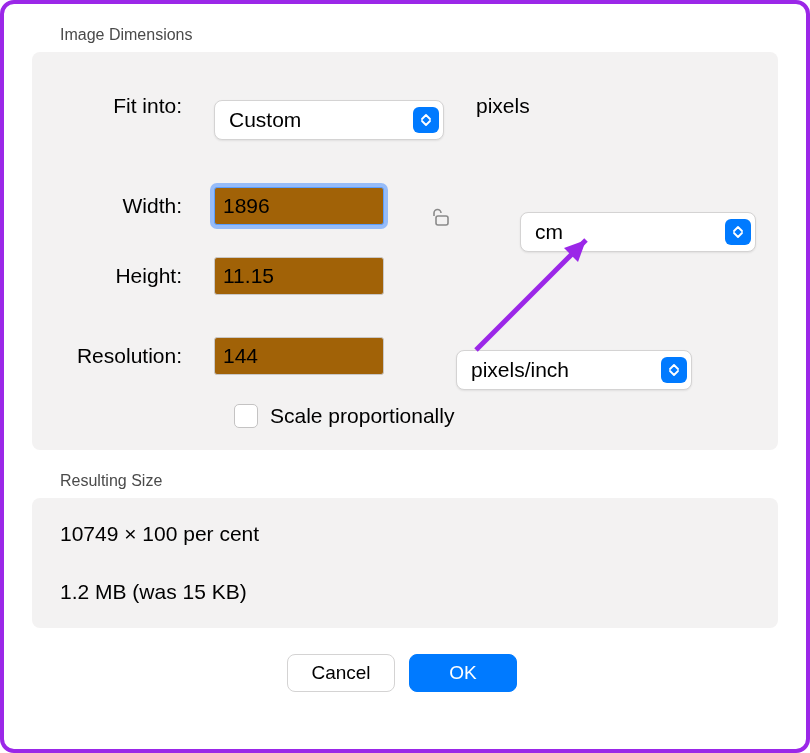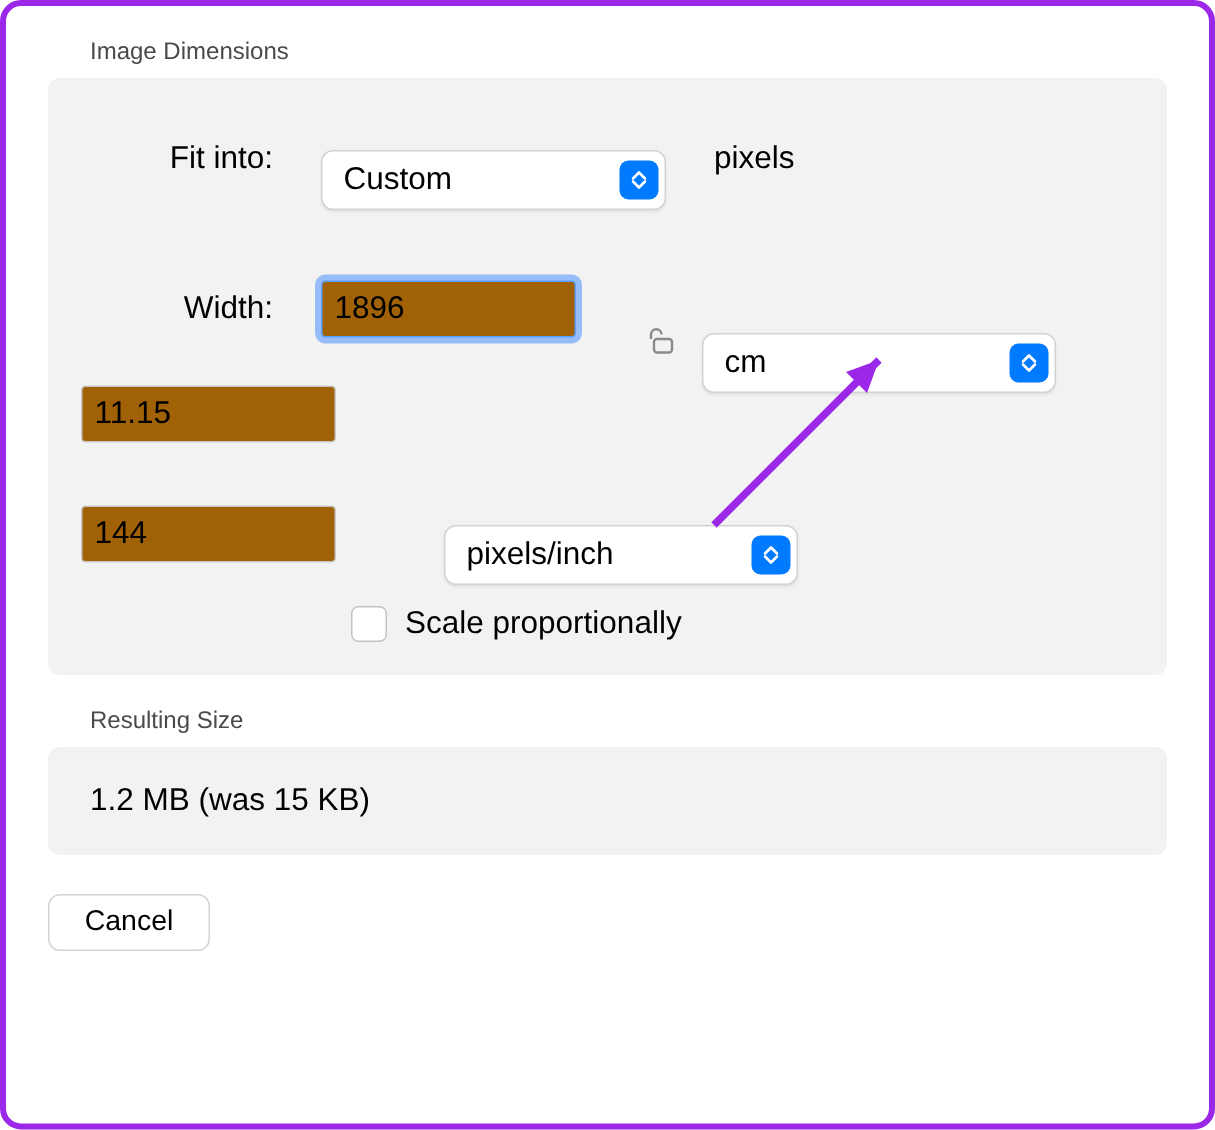--- a/index.html
+++ b/index.html
@@ -109,21 +109,21 @@
   margin: 0 12px;
 }
 .result-panel {
   background: #f3f2f2;
   border-radius: 8px;
   padding: 24px 28px;
 }
 .result-line { margin-bottom: 34px; }
 .button-row {
   display: flex;
-  justify-content: space-between;
+  justify-content: center;
   gap: 14px;
   margin-top: 26px;
   padding-right: 6px;
 }
 .btn {
   min-width: 108px;
   height: 38px;
   border-radius: 8px;
   font-size: 19px;
   display: inline-flex;
@@ -167,21 +167,21 @@
     </div>
     <div style="margin-left:32px;">pixels</div>
   </div>
 
   <div style="height:18px;"></div>
 
   <div class="row">
     <div class="label-col">Width:</div>
     <input class="input-box focused" value="1896" style="">
 
-    <div style="flex:1; display:flex; align-items:center; justify-content:flex-start; padding-left:34px; position:relative; top:22px;">
+    <div style="flex:1; display:flex; align-items:center; justify-content:space-between; padding-left:34px; position:relative; top:12px;">
       <span class="lock-icon">
         <svg width="24" height="24" viewBox="0 0 24 24" fill="none">
           <rect x="6" y="11" width="12" height="9" rx="2" stroke="#8a8a8a" stroke-width="1.6"></rect>
           <path d="M9 11 V8 a3.5 3.5 0 0 1 7 0" stroke="#8a8a8a" stroke-width="1.6" fill="none" transform="translate(-5,0)"></path>
         </svg>
       </span>
       <div class="select" style="width:236px;">
         <span class="select-text">cm</span>
         <span class="chevrons">
           <svg width="10" height="6" viewBox="0 0 10 6">
@@ -189,26 +189,28 @@
             </svg>
           <svg width="10" height="6" viewBox="0 0 10 6">
               <path d="M1 1 L5 5 L9 1" stroke="#fff" stroke-width="1.8" fill="none" stroke-linecap="round" stroke-linejoin="round"></path>
             </svg>
         </span>
       </div>
     </div>
   </div>
 
   <div class="row">
+    <div class="label-col">Height:</div>
     <input class="input-box" value="11.15" style="">
   </div>
 
   <div style="height:10px;"></div>
 
   <div class="row">
+    <div class="label-col">Resolution:</div>
     <input class="input-box" value="144" style="">
     <div style="flex:1; display:flex; justify-content:flex-start; padding-left:72px;">
       <div class="select" style="width:236px;">
         <span class="select-text">pixels/inch</span>
         <span class="chevrons">
           <svg width="10" height="6" viewBox="0 0 10 6">
               <path d="M1 5 L5 1 L9 5" stroke="#fff" stroke-width="1.8" fill="none" stroke-linecap="round" stroke-linejoin="round"></path>
             </svg>
           <svg width="10" height="6" viewBox="0 0 10 6">
               <path d="M1 1 L5 5 L9 1" stroke="#fff" stroke-width="1.8" fill="none" stroke-linecap="round" stroke-linejoin="round"></path>
@@ -219,24 +221,26 @@
   </div>
 
   <div class="checkbox-row">
     <span class="checkbox unchecked"></span>
     <span>Scale proportionally</span>
   </div>
 </div>
 
 <div class="section-title">Resulting Size</div>
 <div class="result-panel">
+  <div class="result-line">10749 × 100 per cent</div>
   <div>1.2 MB (was 15 KB)</div>
 </div>
 
 <div class="button-row">
   <div class="btn btn-cancel">Cancel</div>
+  <div class="btn btn-ok">OK</div>
 </div>
 
 <svg class="arrow-annotation" style="left:452px; top:216px;" width="160" height="150" viewBox="0 0 160 150">
   <defs></defs>
   <line x1="20" y1="130" x2="130" y2="20" stroke="#9b27e8" stroke-width="5"></line>
   <polygon points="130,20 108,28 122,42" fill="#9b27e8"></polygon>
 </svg>
 
 </body></html>

